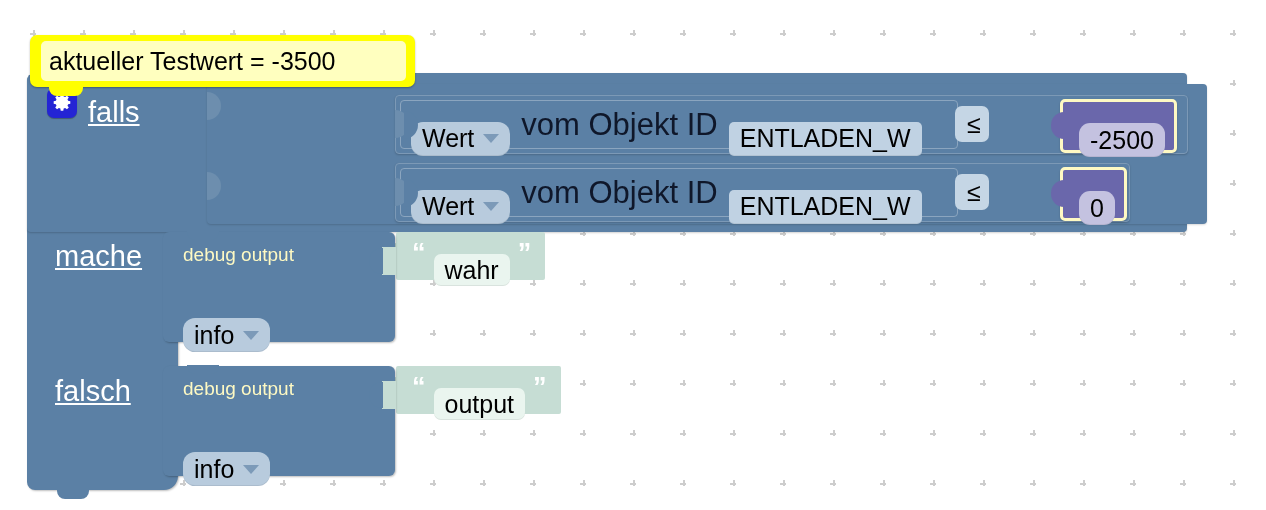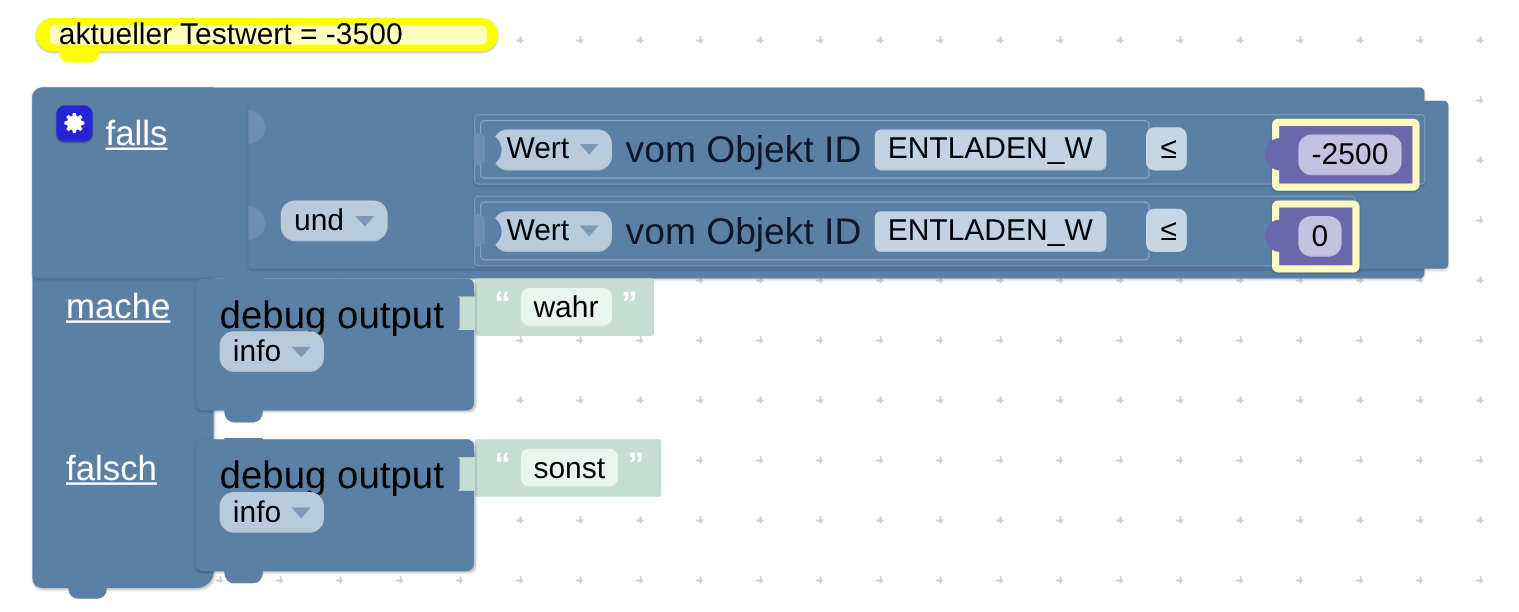--- a/index.html
+++ b/index.html
@@ -43,24 +43,24 @@
     --num:#6a67ab;
     --num-field:#c4c2e0;
     --str:#c6ddd4;
     --str-field:#eaf5ef;
     --yellow:#ffff00;
     --yellow-in:#ffffbf;
   }
 
   
   #comment{
-    position:absolute;left:30px;top:15px;
-    width:385px;height:28px;
+    position:absolute;left:30px;top:35px;
+    width:385px;height:52px;
     background:var(--yellow);
-    border-radius:20px;
+    border-radius:7px;
     box-shadow:0 1px 2px rgba(0,0,0,.30);
     z-index:40;
   }
   #comment .inner{
     position:absolute;left:11px;top:6px;right:9px;bottom:6px;
     background:var(--yellow-in);
     border-radius:5px;
     display:flex;align-items:center;
     padding-left:8px;
     font-size:25px;color:#000;
@@ -167,20 +167,21 @@
   
   .chip{
     background:var(--field);
     border-radius:12px;
     height:34px;
     display:inline-flex;align-items:center;
     padding:0 11px;
     font-size:25px;color:#000;
     white-space:nowrap;
     box-shadow:inset 0 -1px 0 rgba(0,0,0,.07);
+    margin-top:28px;
   }
   .chip.ro{border-radius:5px;background:#c0d2e3;}
   .chip .caret{
     width:0;height:0;margin-left:9px;
     border-left:8px solid transparent;
     border-right:8px solid transparent;
     border-top:9px solid #7c9ab8;
   }
   .white-text{color:#0f172a;font-size:31px;white-space:nowrap;}
 
@@ -188,21 +189,21 @@
   .opchip{
     background:#c5d6e5;border-radius:7px;height:36px;
     display:inline-flex;align-items:center;padding:0 8px 0 12px;
     font-size:25px;color:#000;
   }
 
   
   .numblk{
     position:absolute;
     background:var(--num);
-    border:6px solid #fef9c3;
+    border:3px solid #fef9c3;
     border-radius:5px;
     height:48px;
     display:flex;align-items:center;
     padding-left:16px;padding-right:9px;
     box-shadow:0 1px 2px rgba(0,0,0,.2);
   }
   .numblk .plug{
     position:absolute;left:-12px;top:10px;
     width:13px;height:27px;
     background:var(--num);
@@ -222,23 +223,23 @@
   .stmt .toptab{
     position:absolute;left:24px;top:-1px;width:32px;height:9px;
     background:var(--ctrl);border-radius:0 0 8px 8px;
   }
   .stmt .bottab{
     position:absolute;left:24px;bottom:-10px;width:32px;height:11px;
     background:var(--ctrl);border-radius:0 0 8px 8px;
   }
   .stmt .title{
     position:absolute;left:20px;top:12px;
-    color:#000000;font-size:32px;white-space:nowrap;
-  }
-  .stmt .lvlfield{position:absolute;left:20px;top:44px;}
+    color:#fef9c3;font-size:19px;white-space:nowrap;
+  }
+  .stmt .lvlfield{position:absolute;left:20px;top:58px;}
   .stmt .socket{
     position:absolute;right:-1px;top:15px;
     width:14px;height:28px;
     background:var(--str);
     border-radius:0 0 0 0;
   }
   .stmt .socket:after{
     content:"";position:absolute;left:-13px;top:1px;
     width:14px;height:26px;border-radius:14px 0 0 14px;
     background:var(--ctrl);
@@ -283,26 +284,20 @@
 
   <div class="ctrl-label" id="lbl-falls">falls</div>
   <div class="ctrl-label" id="lbl-mache">mache</div>
   <div class="ctrl-label" id="lbl-sonst">falsch</div>
 
   <div id="andblock"></div>
 
   <div class="notch-cut" style="left:207px;top:92px;z-index:13;"></div>
   <div class="notch-cut" style="left:207px;top:172px;z-index:13;"></div>
 
-  <div id="fld-und">
-    <span class="chip">
-      <span>und</span>
-      <span class="caret"></span>
-    </span>
-  </div>
 
   <div class="cmp" id="cmp1">
     <div class="getter" style="width:537px;">
       <span class="chip">
         <span>Wert</span>
         <span class="caret"></span>
       </span>
       <span class="white-text">vom Objekt ID</span>
       <span class="chip ro">ENTLADEN_W</span>
     </div>
@@ -366,21 +361,21 @@
       <span class="chip">
         <span>info</span>
         <span class="caret"></span>
       </span>
     </span>
     <span class="socket"></span>
   </div>
   <div class="strblk" style="left:396px;top:366px;">
     <span class="plug"></span>
     <span class="q">“</span>
-    <span class="chip">sonst</span>
+    <span class="chip">output</span>
     <span class="q">”</span>
   </div>
 
   <div id="comment">
     <div class="tail"></div>
     <div class="inner">aktueller Testwert = -3500</div>
   </div>
 
 </div>
 

